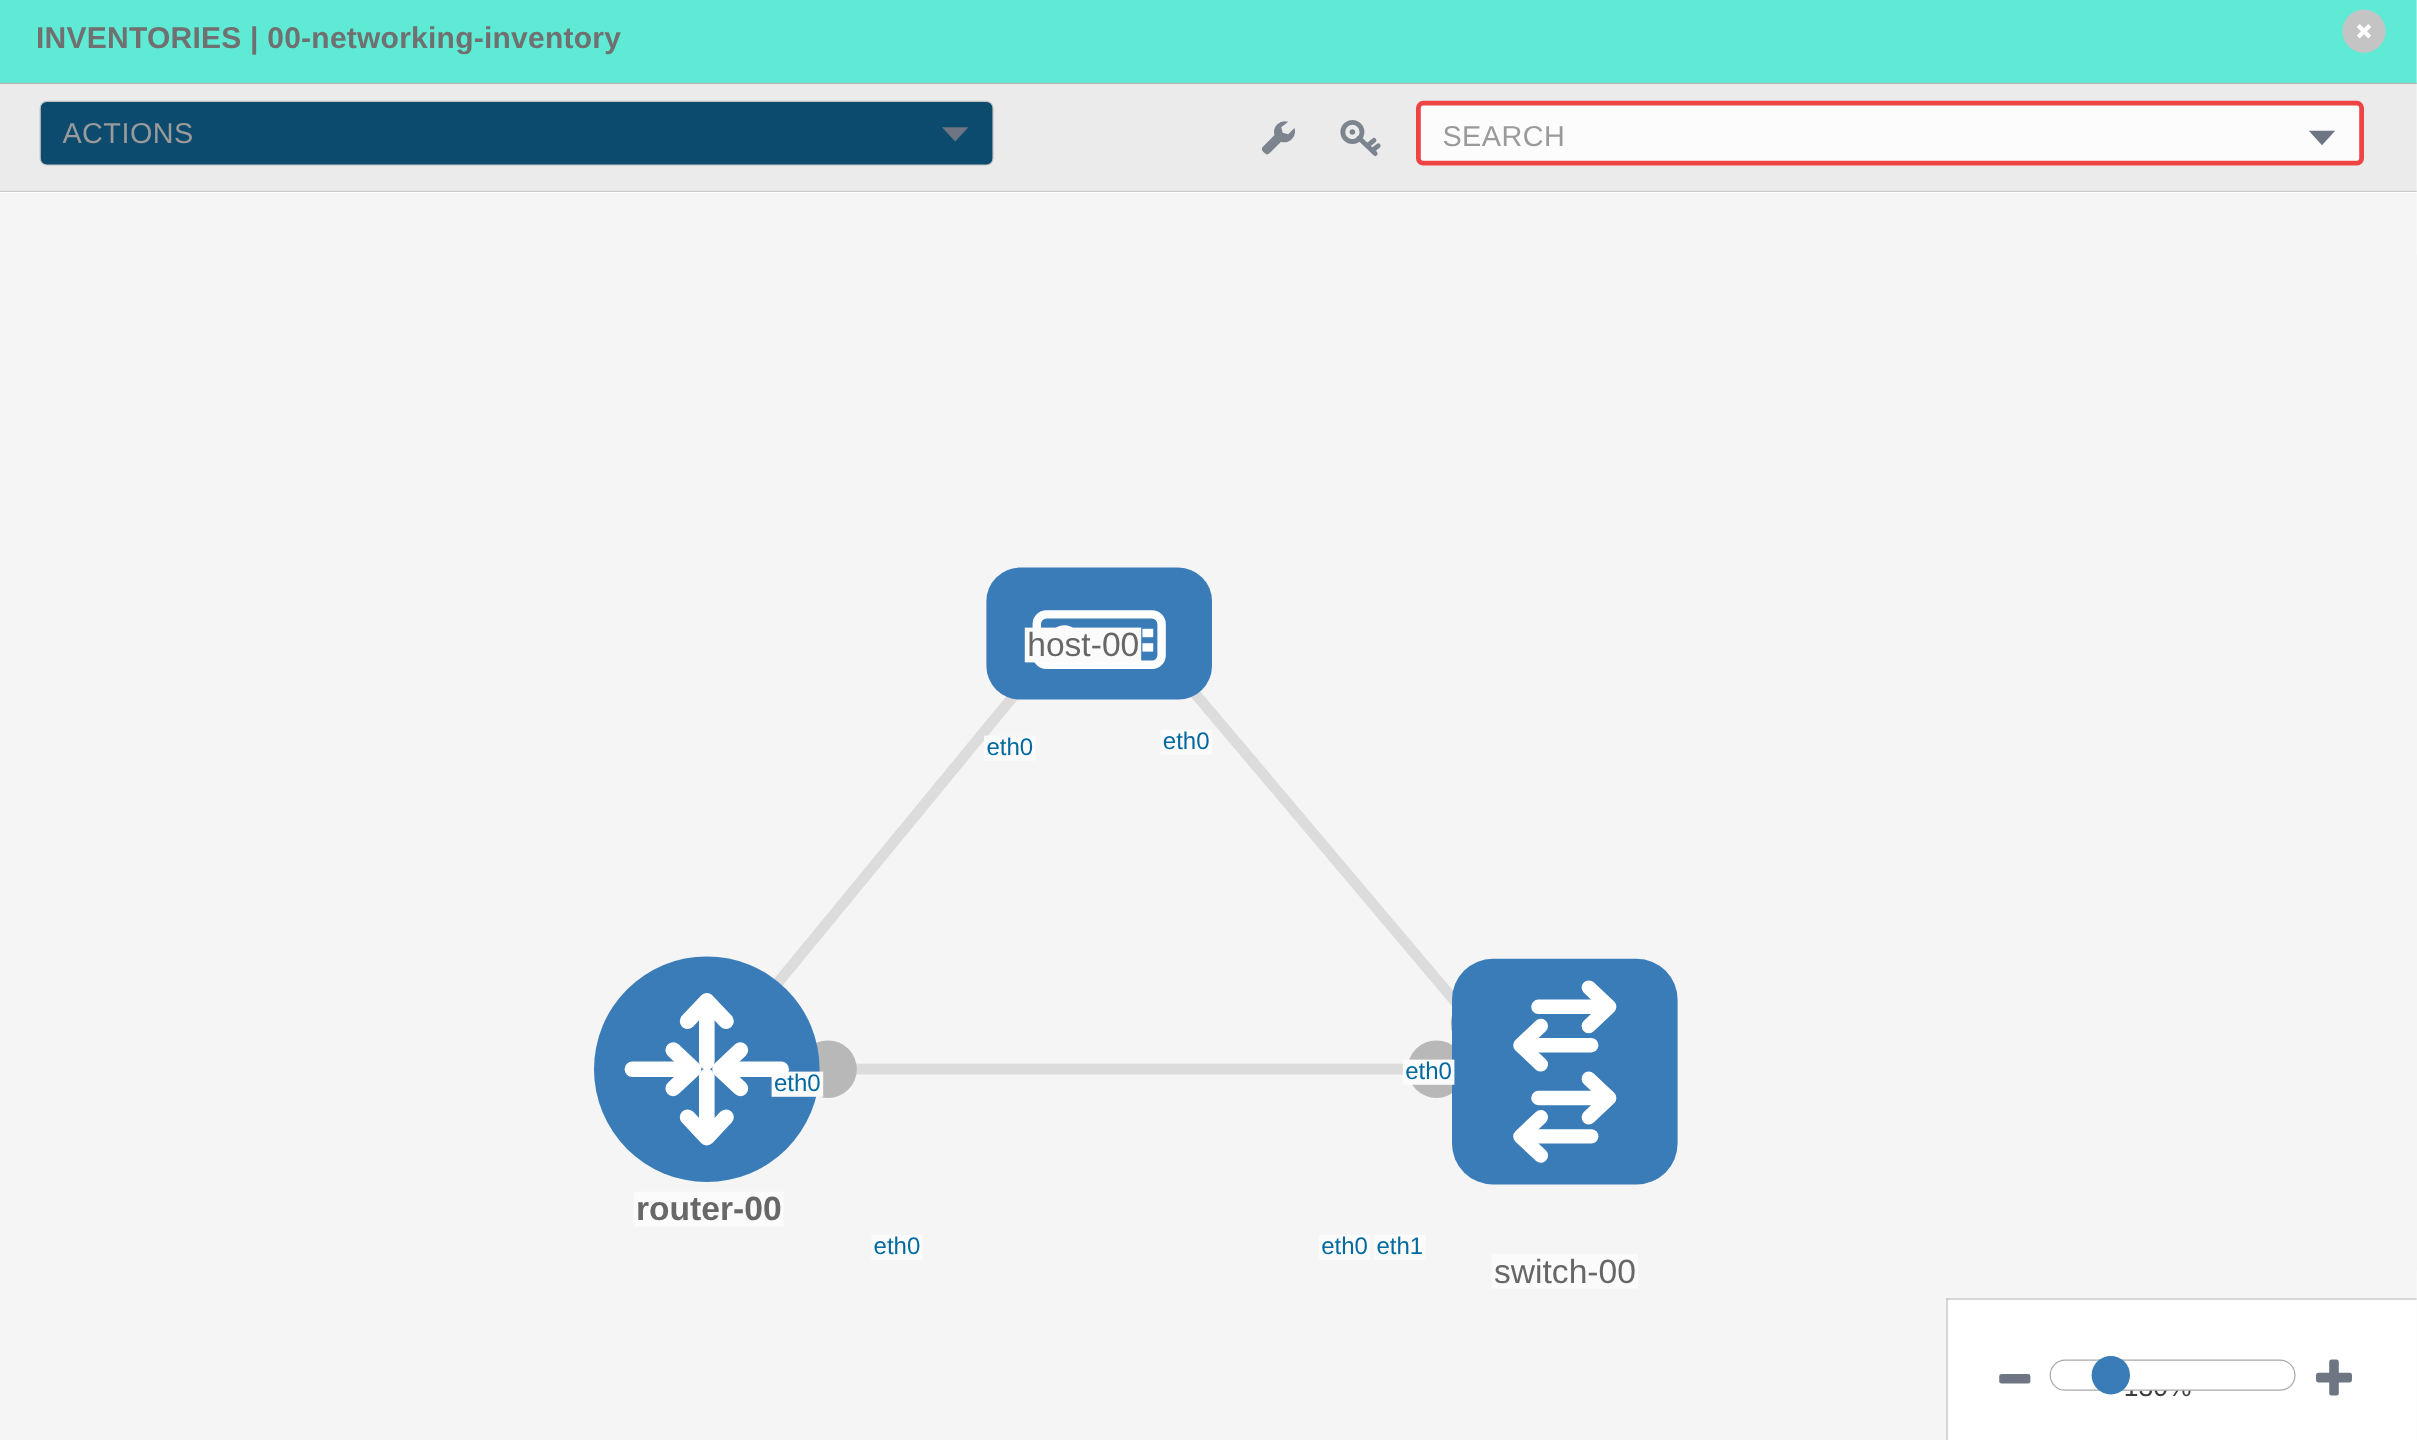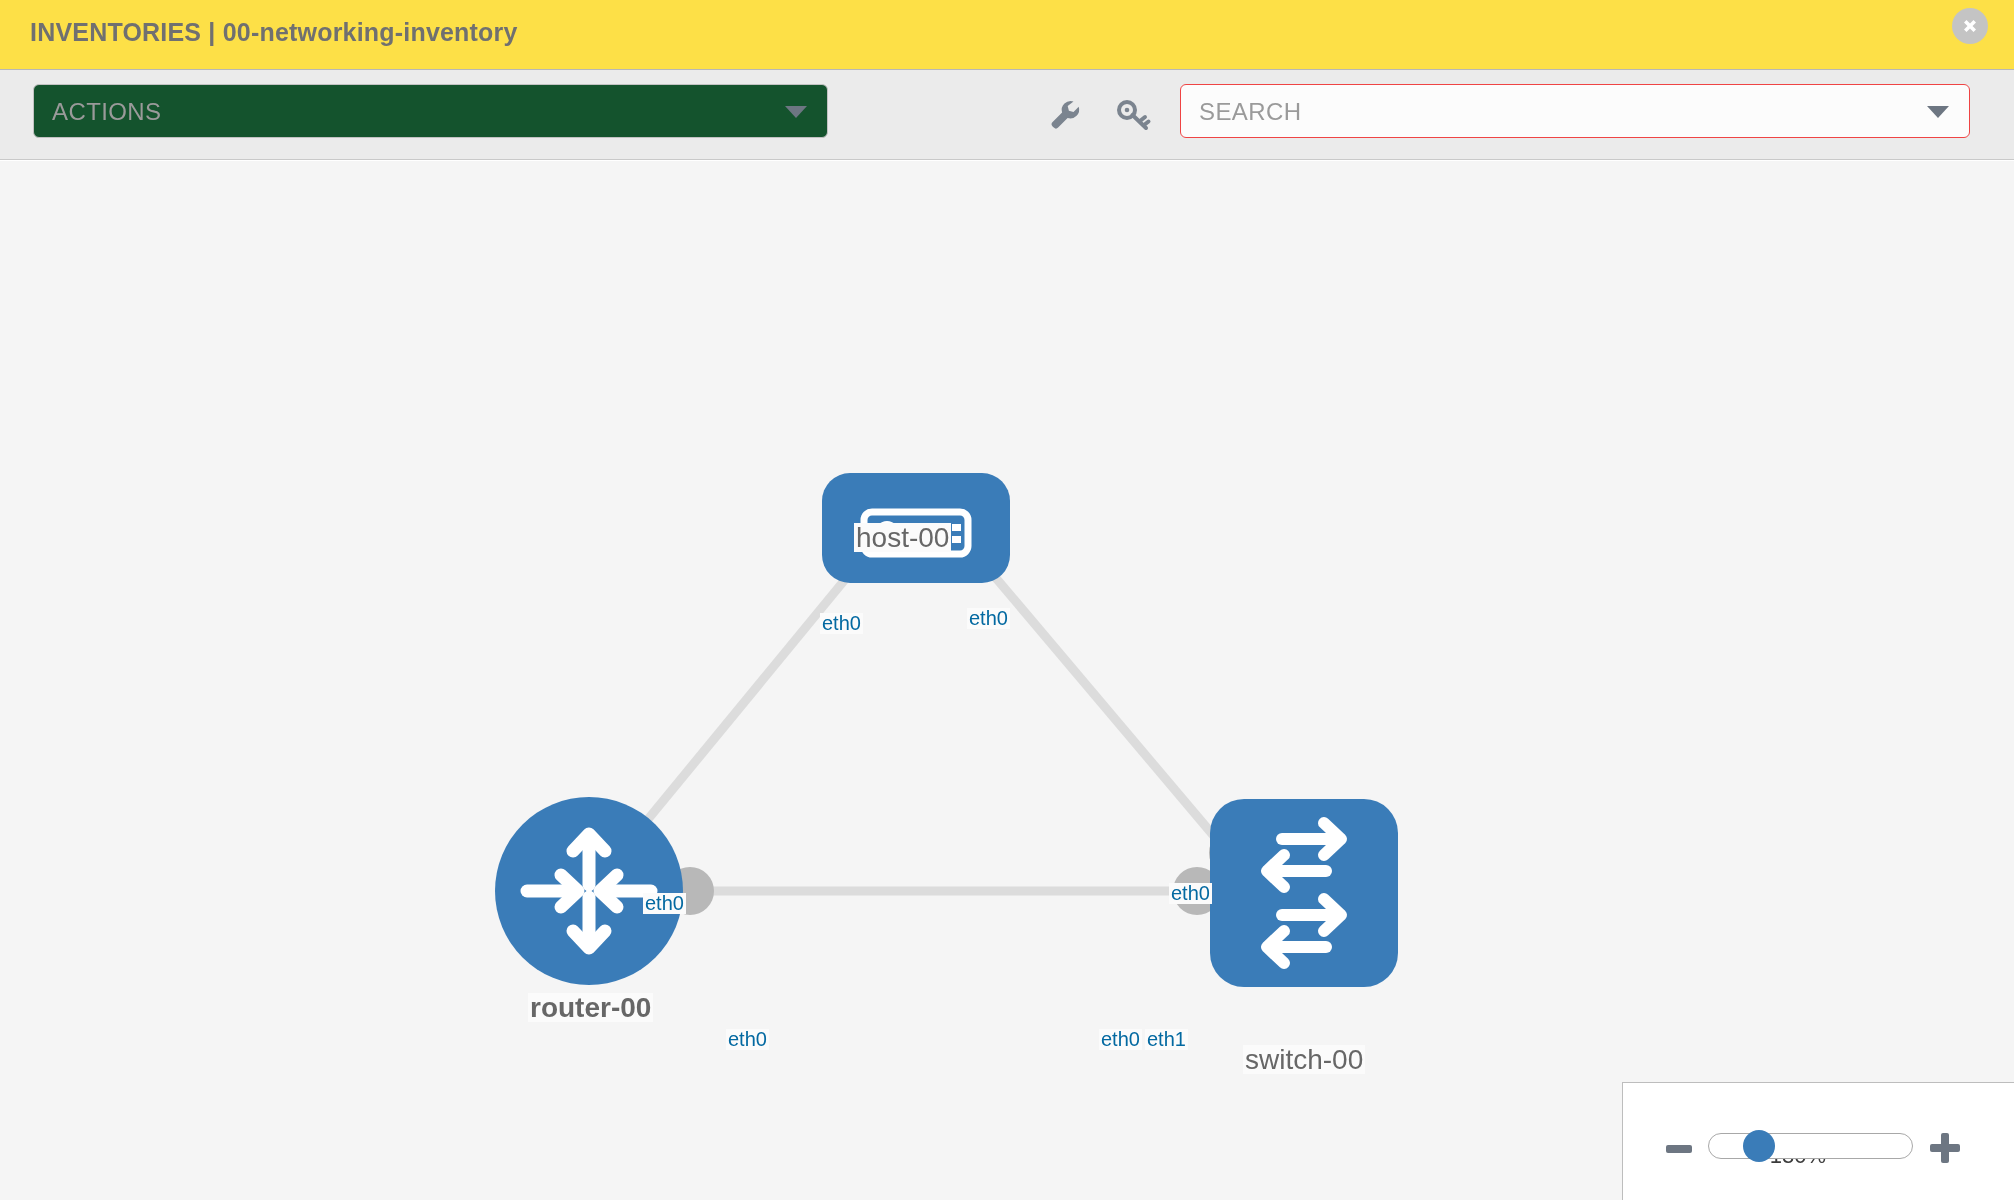--- a/index.html
+++ b/index.html
@@ -14,21 +14,21 @@
     overflow: hidden;
     position: relative;
   }
 
   
   .header {
     position: absolute;
     left: 0; top: 0;
     width: 2014px;
     height: 70px;
-    background: #fde047;
+    background: #5eead4;
     border-bottom: 1px solid #b7b7b7;
     box-sizing: border-box;
   }
   .page-title {
     position: absolute;
     left: 30px;
     top: 18px;
     font-size: 25px;
     font-weight: bold;
     color: #707070;
@@ -56,21 +56,21 @@
     background: #ebebeb;
     border-bottom: 1px solid #c9c9c9;
     box-sizing: border-box;
   }
   .actions-select {
     position: absolute;
     left: 33px;
     top: 84px;
     width: 795px;
     height: 54px;
-    background: #14532d;
+    background: #0c4a6e;
     border: 1px solid #c2c2c2;
     border-radius: 6px;
     box-sizing: border-box;
     cursor: pointer;
   }
   .actions-select .sel-label {
     position: absolute;
     left: 18px;
     top: 13px;
     font-size: 24px;
@@ -96,21 +96,21 @@
   .tool-icon.wrench { left: 1045px; }
   .tool-icon.key    { left: 1113px; }
 
   .search-box {
     position: absolute;
     left: 1180px;
     top: 84px;
     width: 790px;
     height: 54px;
     background: #fcfcfc;
-    border: 1px solid #ef4444;
+    border: 4px solid #ef4444;
     border-radius: 6px;
     box-sizing: border-box;
     cursor: text;
   }
   .search-box .sel-label {
     position: absolute;
     left: 18px;
     top: 13px;
     font-size: 24px;
     color: #9a9a9a;

